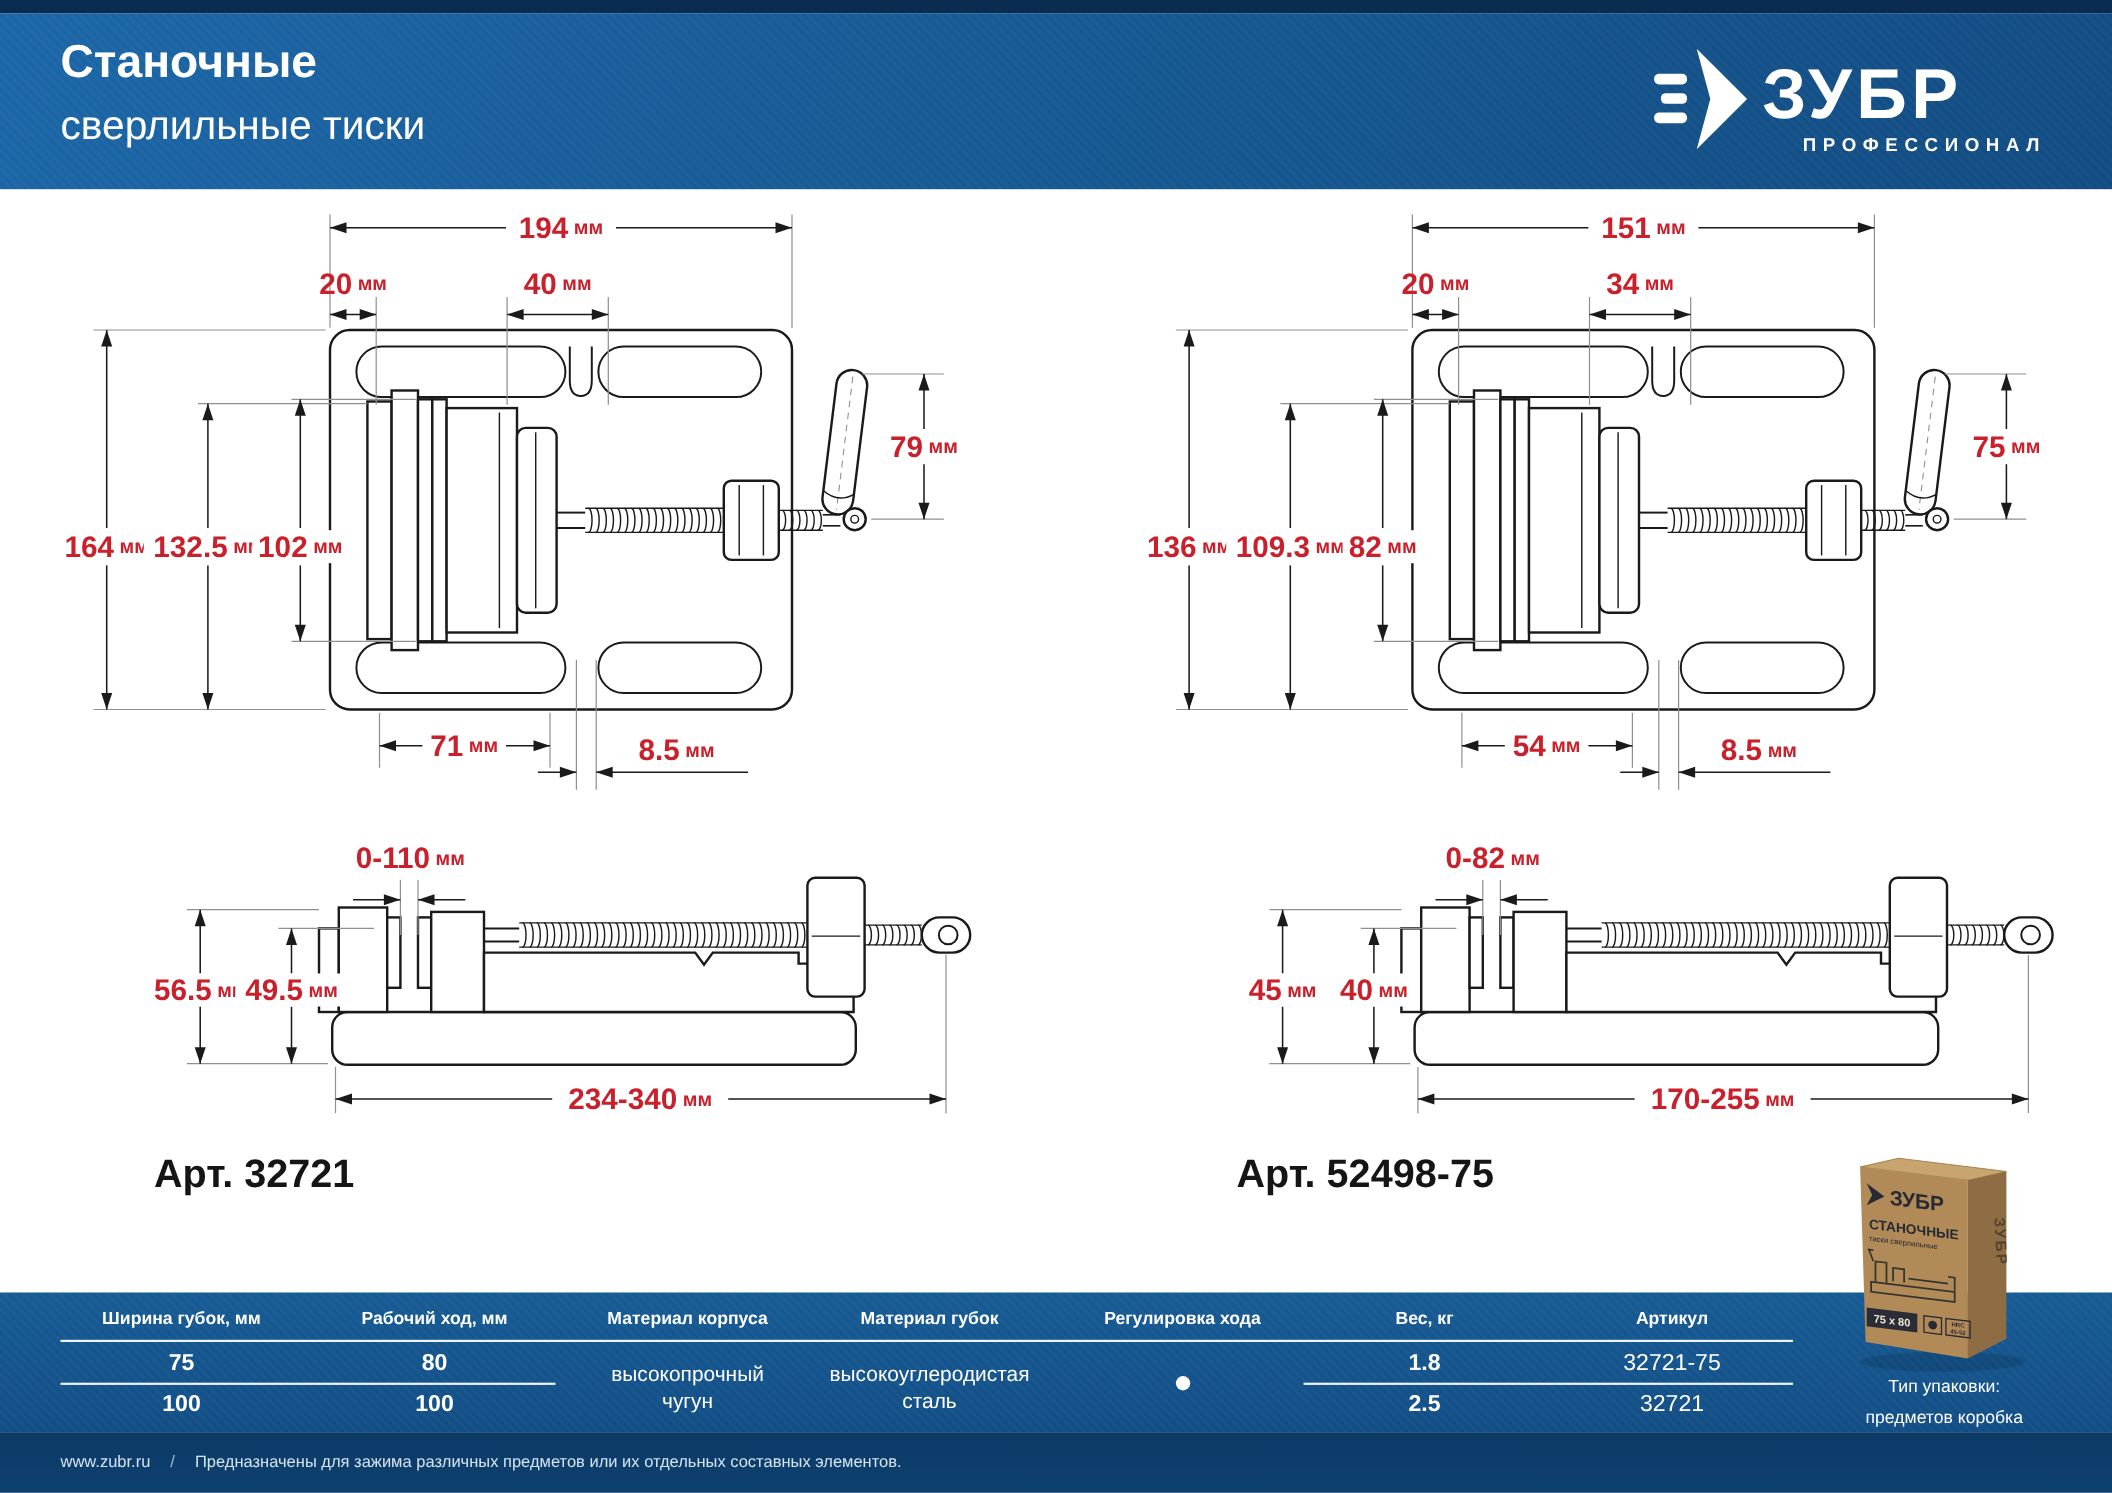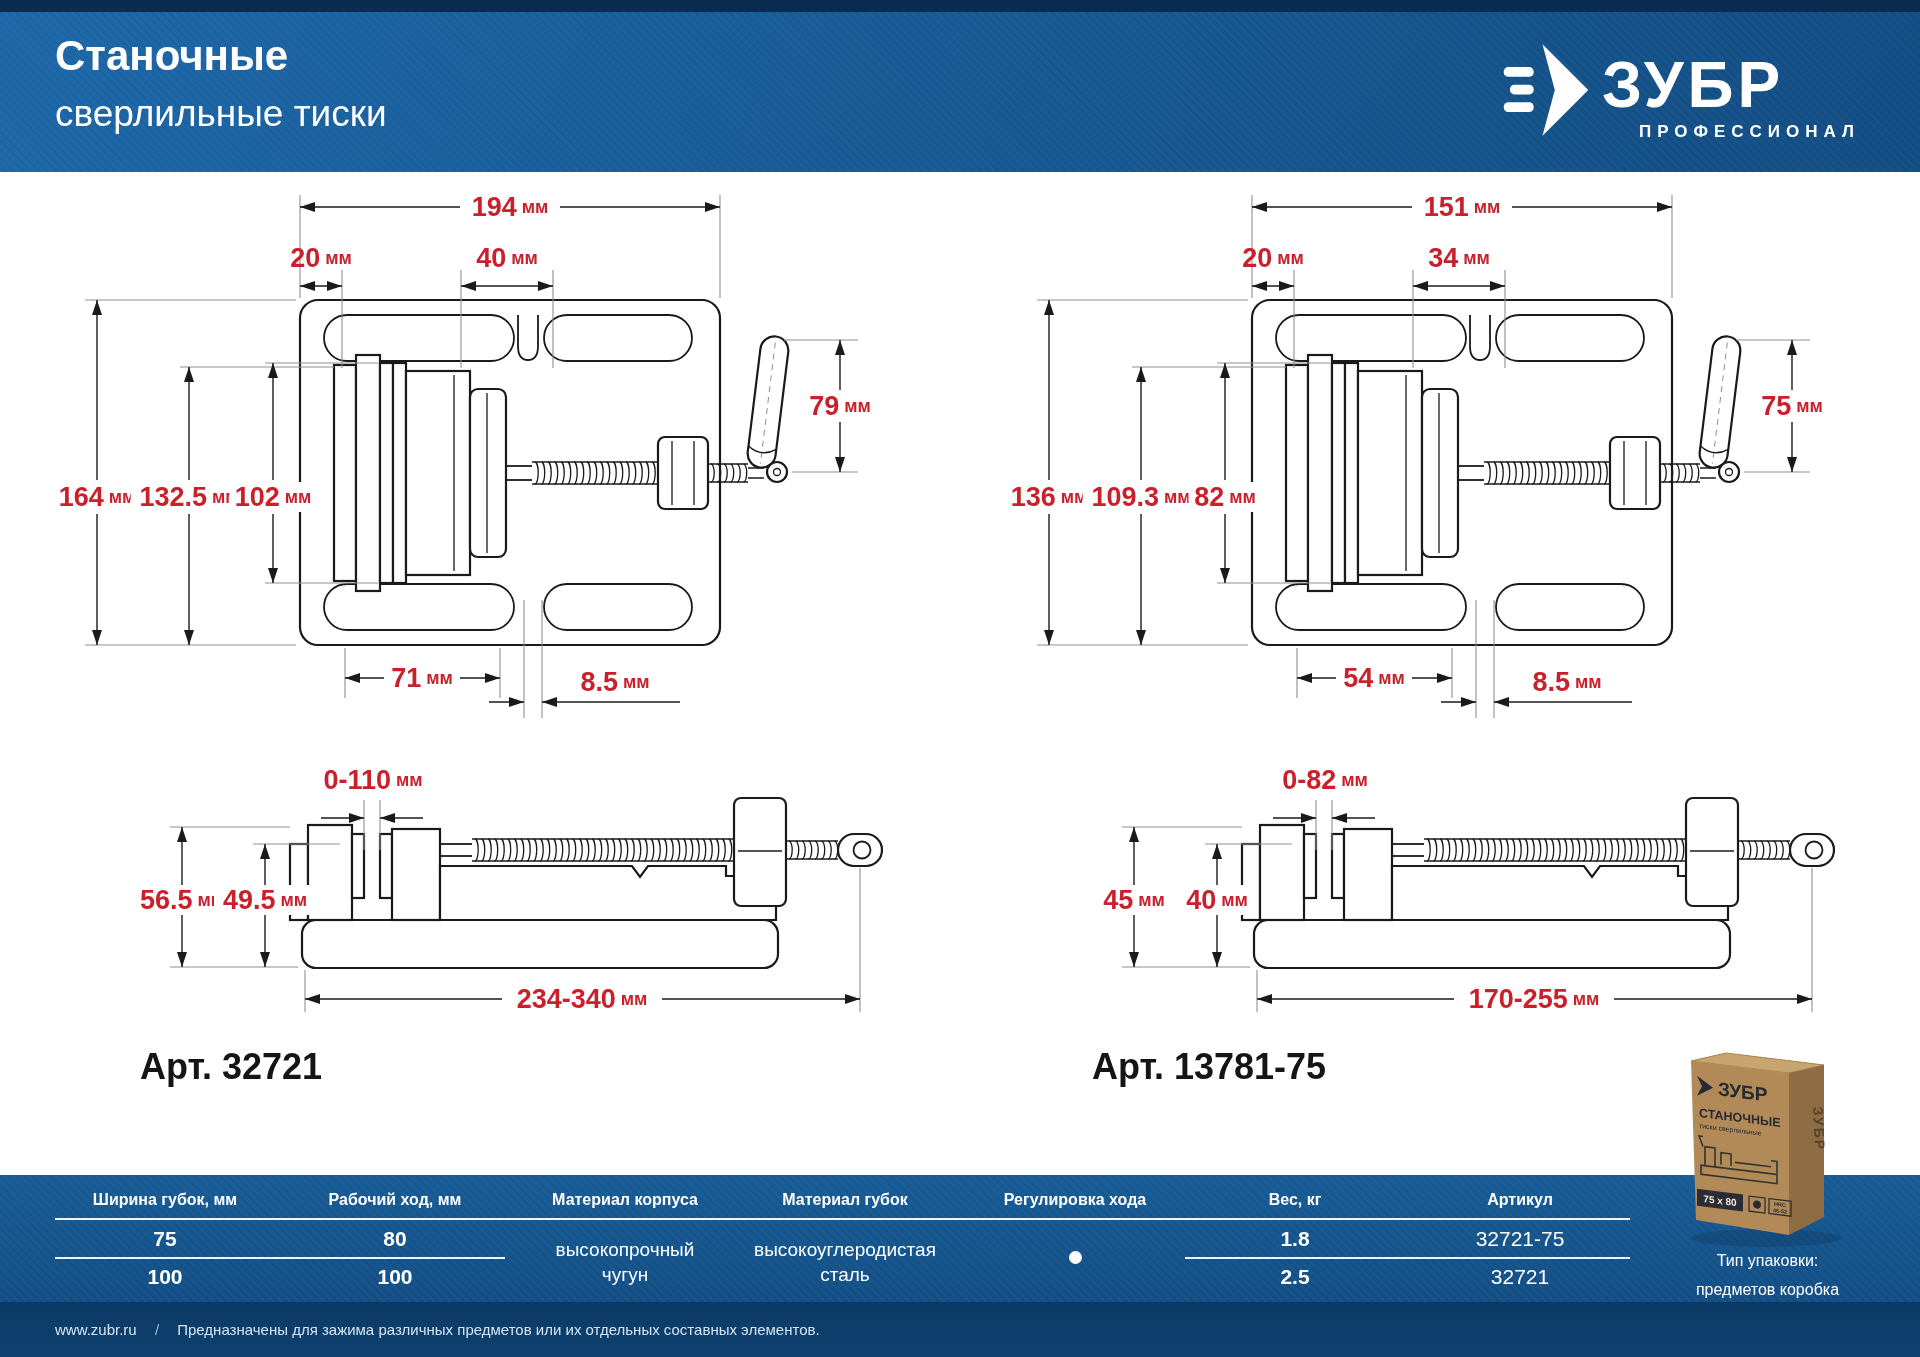--- a/index.html
+++ b/index.html
@@ -20,21 +20,21 @@
   .title{position:absolute;left:55px;top:18px;color:#fff;}
   .title .t1{font-size:42px;font-weight:bold;line-height:52px;}
   .title .t2{font-size:37px;font-weight:400;line-height:48px;margin-top:8px;}
   
   .brand{position:absolute;right:58px;top:14px;width:360px;height:132px;color:#fff;}
   .brand-icon{position:absolute;left:0;top:16px;}
   .brand-name{position:absolute;left:100px;top:22px;font-size:64px;font-weight:bold;letter-spacing:4px;}
   .brand-tag{position:absolute;right:2px;top:96px;font-size:17px;font-weight:bold;letter-spacing:6px;}
   
   .drawing{position:absolute;top:150px;width:880px;height:960px;}
-  #drawing-0{left:40px;} #drawing-1{left:992px;}
+  #drawing-0{left:40px;} #drawing-1{left:1024px;}
   .art-label{position:absolute;left:100px;top:896px;font-size:36px;font-weight:bold;color:#151515;}
   svg text.dim{fill:#c9202b;font-family:"Liberation Sans",sans-serif;font-weight:bold;font-size:27px;}
   svg text.dim tspan.unit{font-size:18px;}
   
   .spec-band{
     position:absolute;left:0;top:1175px;width:1920px;height:127px;
     background:linear-gradient(180deg,#175b95 0%,#124e85 100%);
   }
   .spec-band .cell{position:absolute;color:#fff;text-align:center;transform:translateX(-50%);}
   .hdr{top:16px;font-size:16px;font-weight:600;white-space:nowrap;}
@@ -530,21 +530,21 @@
         <rect x="188.5" y="735" width="73" height="30" fill="#ffffff"></rect>
         <text x="225" y="750" class="dim" text-anchor="middle" dominant-baseline="central"><tspan>40</tspan><tspan class="unit" dx="5">мм</tspan></text>
         <line x1="265" y1="849" x2="462" y2="849" stroke="#1a1a1a" stroke-width="1.4" fill="none"></line>
         <line x1="622" y1="849" x2="820" y2="849" stroke="#1a1a1a" stroke-width="1.4" fill="none"></line>
         <polygon points="265,849 280,844 280,854" fill="#1a1a1a"></polygon>
         <polygon points="820,849 805,844 805,854" fill="#1a1a1a"></polygon>
         <rect x="469.25" y="834" width="145.5" height="30" fill="#ffffff"></rect>
         <text x="542" y="849" class="dim" text-anchor="middle" dominant-baseline="central"><tspan>170-255</tspan><tspan class="unit" dx="5">мм</tspan></text>
       </g>
     </svg>
-  <div class="art-label">Арт. 13781-75</div>
+  <div class="art-label">Арт. 52498-75</div>
 </div>
 
 <div class="spec-band">
   <div class="cell hdr" style="left:165px">Ширина губок, мм</div>
   <div class="cell hdr" style="left:395px">Рабочий ход, мм</div>
   <div class="cell hdr" style="left:625px">Материал корпуса</div>
   <div class="cell hdr" style="left:845px">Материал губок</div>
   <div class="cell hdr" style="left:1075px">Регулировка хода</div>
   <div class="cell hdr" style="left:1295px">Вес, кг</div>
   <div class="cell hdr" style="left:1520px">Артикул</div>

